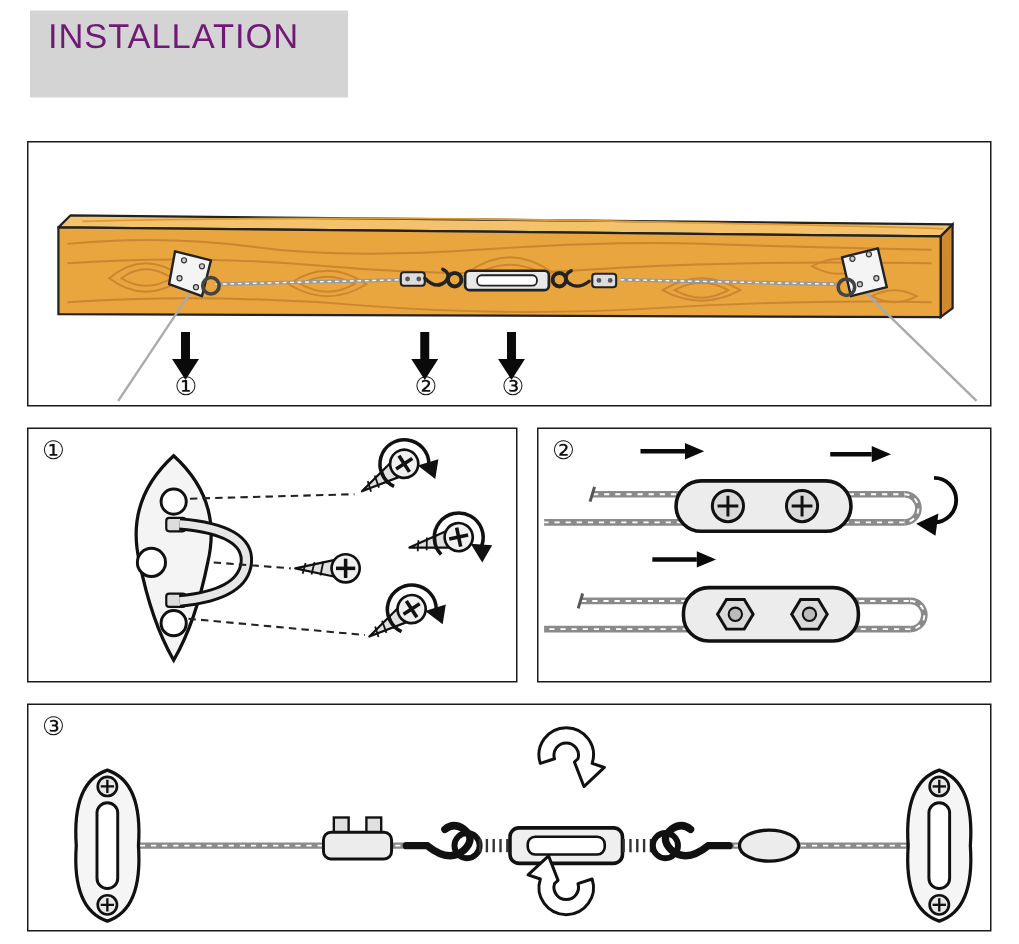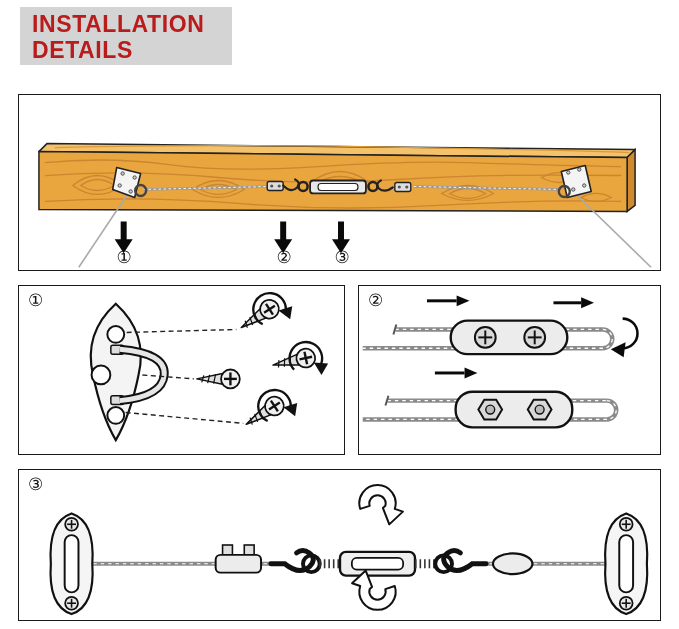--- a/index.html
+++ b/index.html
@@ -1,39 +1,38 @@
 <!DOCTYPE html>
 <html><head>
 <meta charset="utf-8">
 <style>
   *{margin:0;padding:0;box-sizing:border-box}
   html,body{background:#ffffff}
   body{font-family:"Liberation Sans",sans-serif;color:#111}
   .stage{position:relative;width:679px;height:629px;background:#fff;overflow:hidden}
   .title-block{position:absolute;left:20px;top:7px;width:212px;height:58px;background:#d4d4d4;padding:4px 0 0 12px}
-  .title-line{font-size:23px;font-weight:bold;color:#b91c1c;line-height:26px;letter-spacing:.6px}
+  .title-line{font-size:23px;font-weight:normal;color:#701a75;line-height:26px;letter-spacing:.6px}
   .panel{position:absolute;border:1.6px solid #1a1a1a;background:#fff}
   .p-overview{left:18px;top:94px;width:643px;height:177px}
   .p-step1{left:18px;top:285px;width:327px;height:170px}
   .p-step2{left:358px;top:285px;width:303px;height:170px}
   .p-step3{left:18px;top:469px;width:643px;height:152px}
   .panel svg{position:absolute;inset:0;width:100%;height:100%;display:block}
   .badge{position:absolute;font-size:17px;color:#111;line-height:1;user-select:none}
   .corner{left:9px;top:6px}
   .co{top:154px;width:18px;text-align:center}
   .co1{left:96px}.co2{left:256px}.co3{left:314px}
 </style>
 </head>
 <body>
 
 <div class="stage">
 
   <div class="title-block">
     <div class="title-line">INSTALLATION</div>
-    <div class="title-line">DETAILS</div>
   </div>
 
   <div class="panel p-overview">
     <svg viewBox="0 0 643 174">
       <defs>
         <clipPath id="wgrain">
             <polygon points="20,56 610,62 610,116 20,114"></polygon>
           </clipPath>
       </defs>
 

